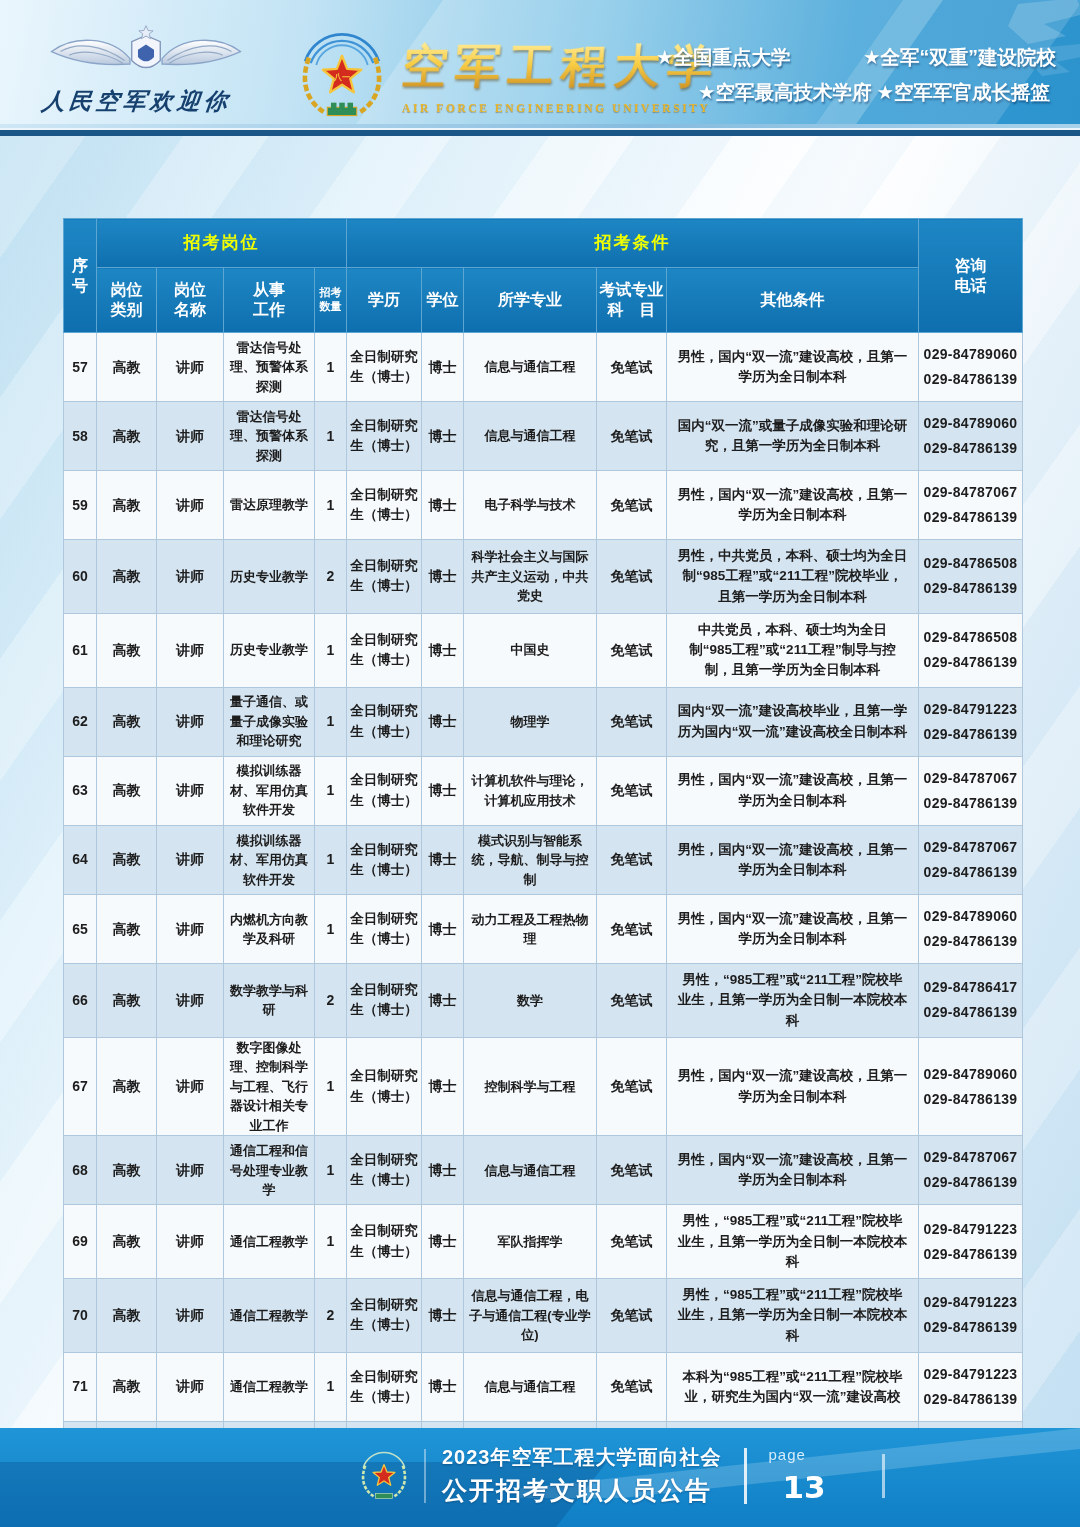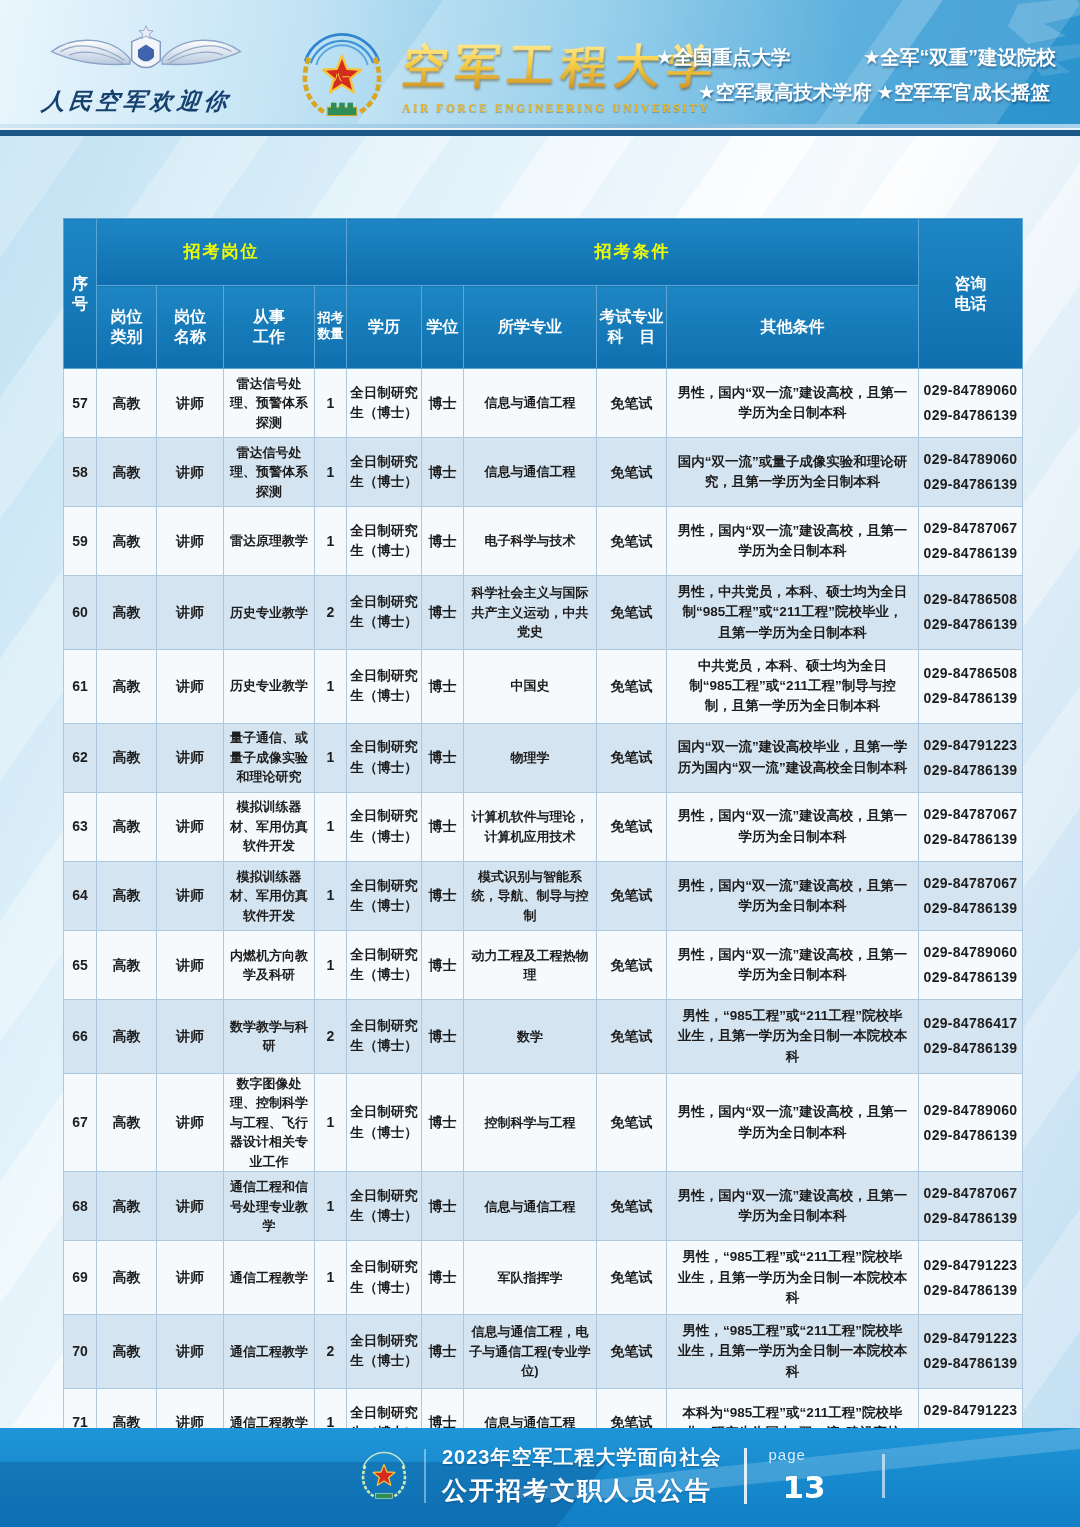--- a/index.html
+++ b/index.html
@@ -33,24 +33,24 @@
   .jet{position:absolute;right:-8px;top:-4px;opacity:.5;}
   .divider-light{position:absolute;left:0;top:124px;width:1080px;height:4px;
     background:linear-gradient(90deg,#cfe7f5,#86bcdf 60%,#a8d2ea);}
   .divider-gap{position:absolute;left:0;top:128px;width:1080px;height:2px;background:#eaf4fb;}
   .divider-dark{position:absolute;left:0;top:130px;width:1080px;height:6px;background:#1a5686;}
   
   table.roster{position:absolute;left:63px;top:218px;width:959px;border-collapse:collapse;
     table-layout:fixed;background:#f7fafd;}
   .roster th,.roster td{border:1px solid #afc8de;vertical-align:middle;}
   .roster thead th{background:linear-gradient(180deg,#1e86c4,#0f6fae);color:#ffffff;
-    border:1px solid #5ba6d2;font-size:16px;font-weight:bold;line-height:1.25;padding:18px 1px;}
+    border:1px solid #5ba6d2;font-size:16px;font-weight:bold;line-height:1.25;padding:9px 1px;}
   .roster thead .group{color:#f0ff00;font-size:17px;letter-spacing:2px;height:30px;}
   .roster thead .pre{white-space:pre-line;}
-  .roster thead .th-small{font-size:13px;font-family:Liberation Mono, monospace;}
+  .roster thead .th-small{font-size:11px;}
   .roster thead tr.sub th{height:46px;}
   .roster tbody td{height:56px;text-align:center;color:#1d1d1d;font-size:14px;font-weight:600;
     line-height:1.5;padding:5px 3px;}
   .roster tbody tr:nth-child(odd){background:#f7fafd;}
   .roster tbody tr:nth-child(even){background:#d5e4f1;}
   .roster td.c-work{font-size:13px;padding:0 5px;}
   .roster td.c-edu{font-size:13.5px;}
   .roster td.c-major{font-size:13px;padding:5px 5px;}
   .roster td.c-other{text-align:center;font-size:13.5px;padding:6px 10px;}
   .roster td.c-phone{font-size:14px;letter-spacing:.3px;}

